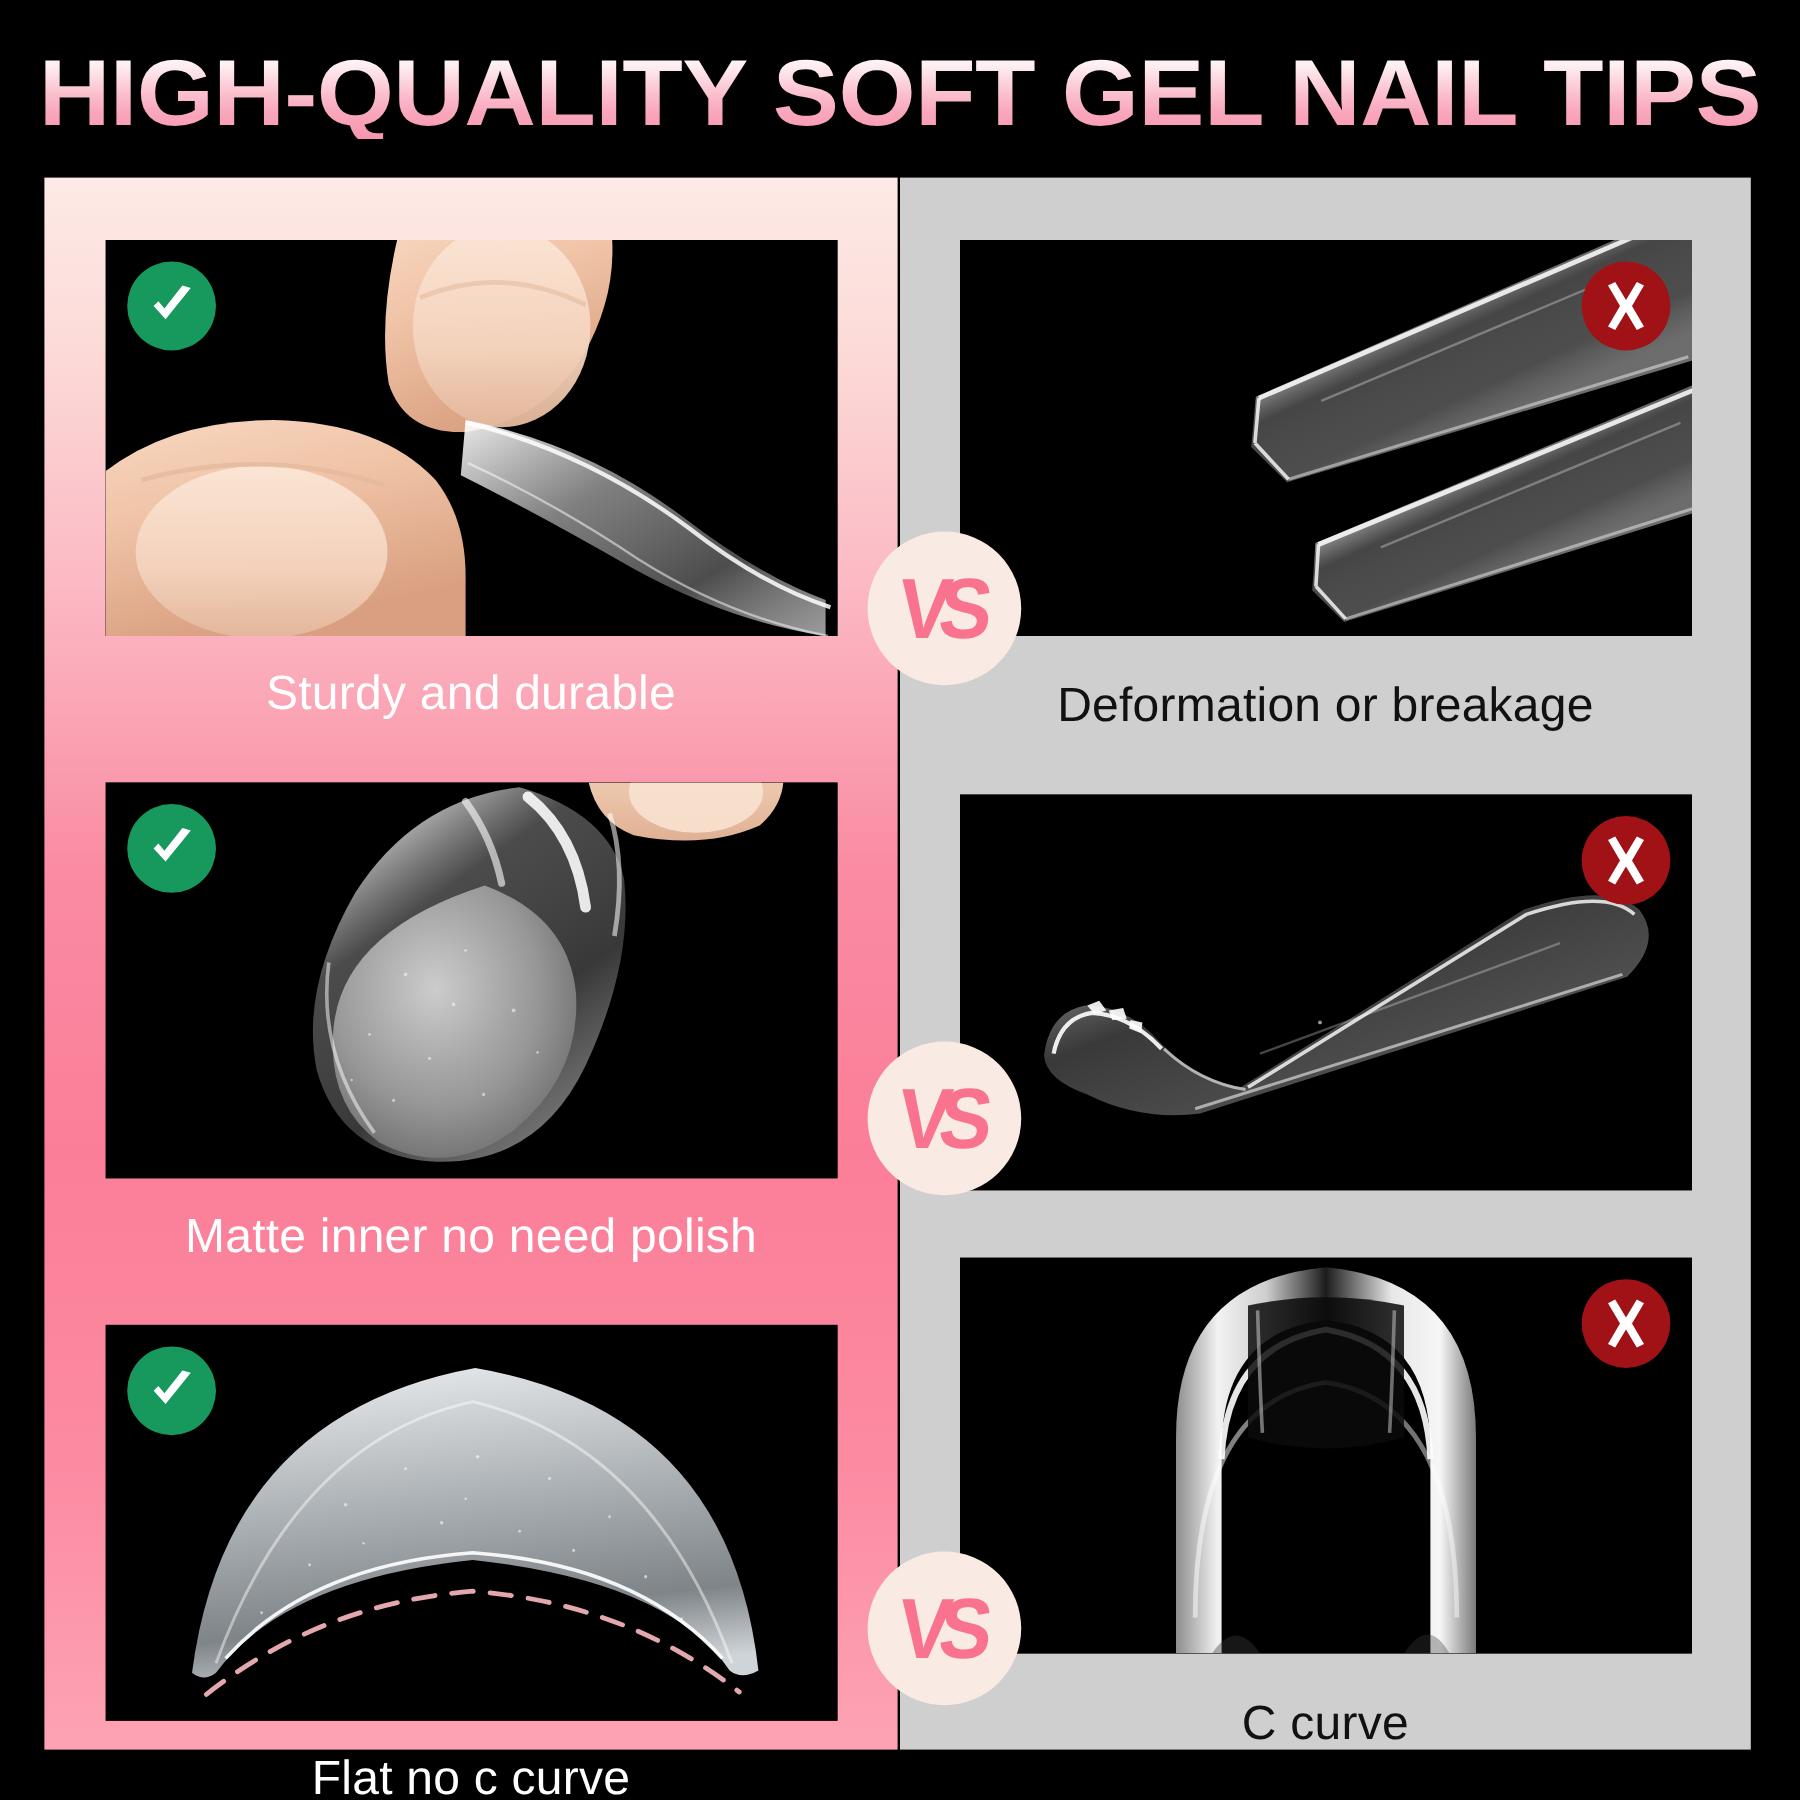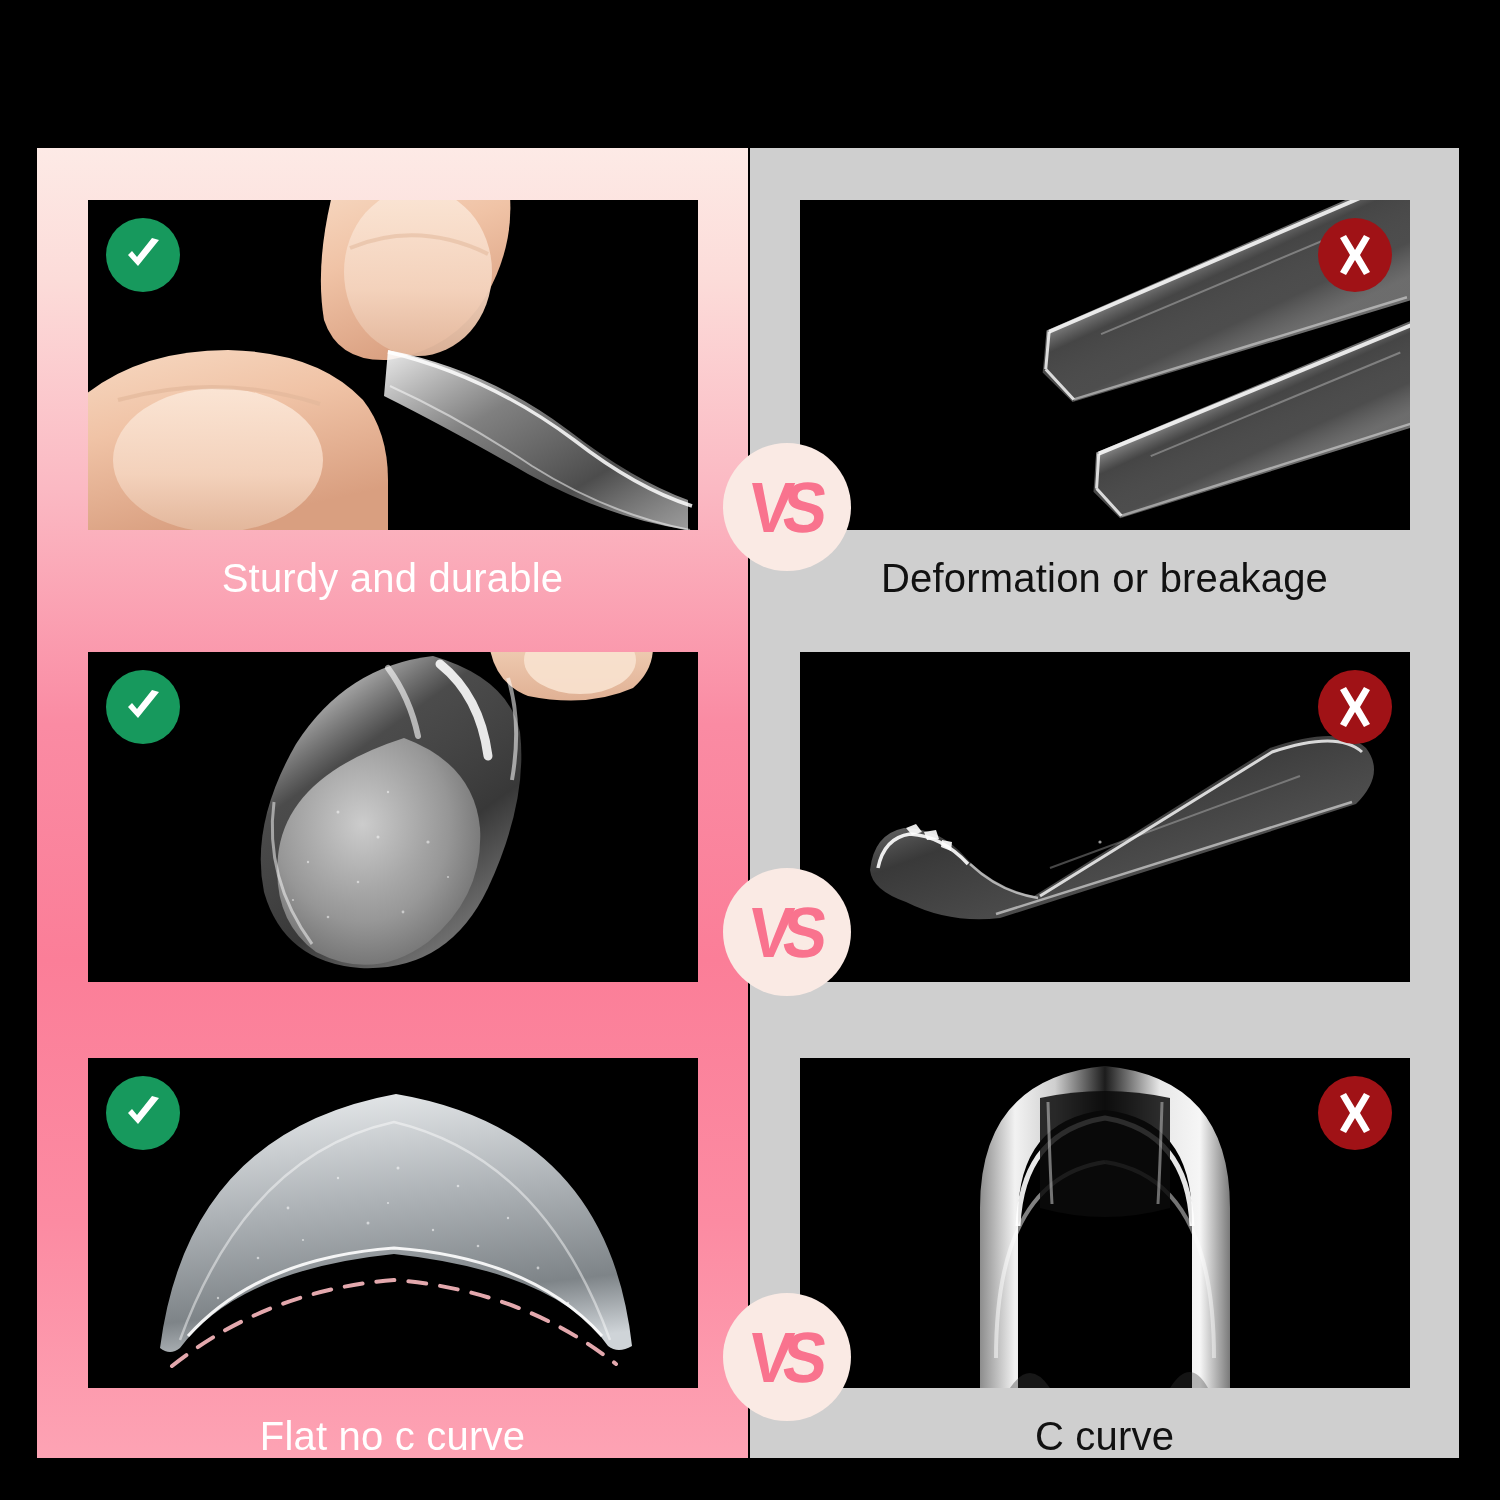--- a/index.html
+++ b/index.html
@@ -88,21 +88,21 @@
   }
   .photo {
     position: relative;
     width: 610px;
     height: 330px;
     background: #000;
     overflow: hidden;
     flex: none;
   }
   #panel-good .cell { padding-top: 52px; }
-  #panel-bad  .cell { padding-top: 52px; }
+  #panel-bad  .cell { padding-top: 52px; gap: 10px; }
   #panel-good .cell:first-child,
   #panel-bad  .cell:first-child { padding-top: 52px; }
 
   .caption {
     margin-top: 26px;
     font-size: 40px;
     font-weight: 400;
     line-height: 1.1;
     text-align: center;
     letter-spacing: 0.2px;
@@ -162,20 +162,23 @@
   #vs-3 { top: 1145px; }
 
   
   .ph-svg { position:absolute; left:0; top:0; width:100%; height:100%; }
 </style>
 </head>
 <body>
 
 <div id="poster">
 
+  <div id="title-bar">
+    <div id="main-title">HIGH-QUALITY SOFT GEL NAIL TIPS</div>
+  </div>
 
   <div id="compare-board">
 
     <div class="panel" id="panel-good">
 
       <div class="cell">
         <div class="photo">
           <svg class="ph-svg" viewBox="0 0 610 330" preserveAspectRatio="none">
             <defs>
               <linearGradient id="skinA" x1="0" y1="0" x2="0.4" y2="1">
@@ -264,20 +267,21 @@
             <path d="M300 16 Q322 46 330 84" stroke="#ffffff" stroke-width="6" fill="none" opacity="0.6" stroke-linecap="round"></path>
             <path d="M420 26 Q434 70 424 128" stroke="#ffffff" stroke-width="4" fill="none" opacity="0.55"></path>
             <path d="M186 150 Q176 226 224 292" stroke="#ffffff" stroke-width="3" fill="none" opacity="0.5"></path>
           </svg>
           <div class="badge check">
             <svg width="48" height="48" viewBox="0 0 48 48" aria-hidden="true">
               <path d="M9 24 L19 35 L40 9 L33 7 L18 26 L13 20 Z" fill="#ffffff"></path>
             </svg>
           </div>
         </div>
+        <div class="caption good">Matte inner no need polish</div>
       </div>
 
       <div class="cell">
         <div class="photo">
           <svg class="ph-svg" viewBox="0 0 610 330" preserveAspectRatio="none">
             <defs>
               <linearGradient id="archC" x1="0.4" y1="0" x2="0.6" y2="1">
                 <stop offset="0%" stop-color="#e3e6e8"></stop>
                 <stop offset="40%" stop-color="#aeb3b7"></stop>
                 <stop offset="78%" stop-color="#7e8488"></stop>

